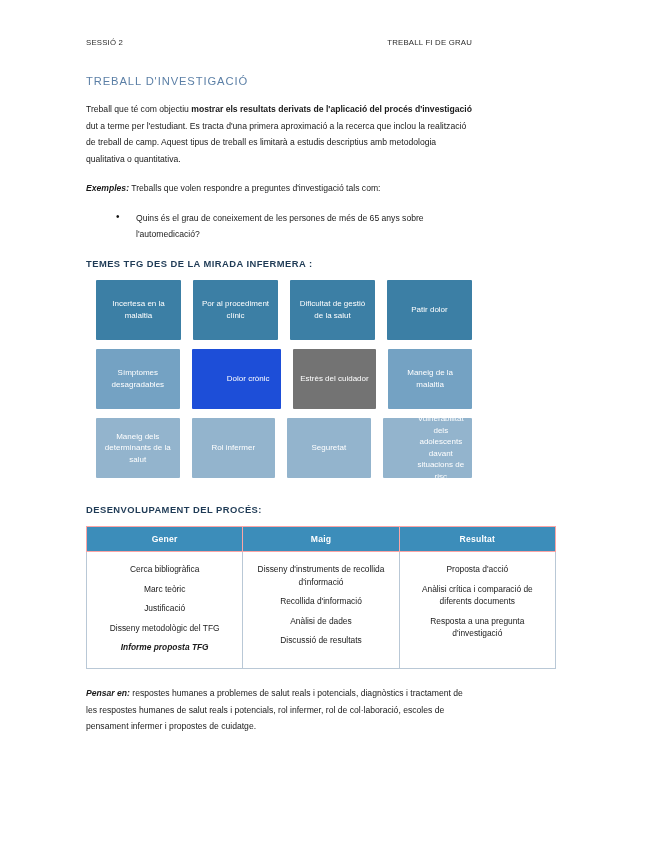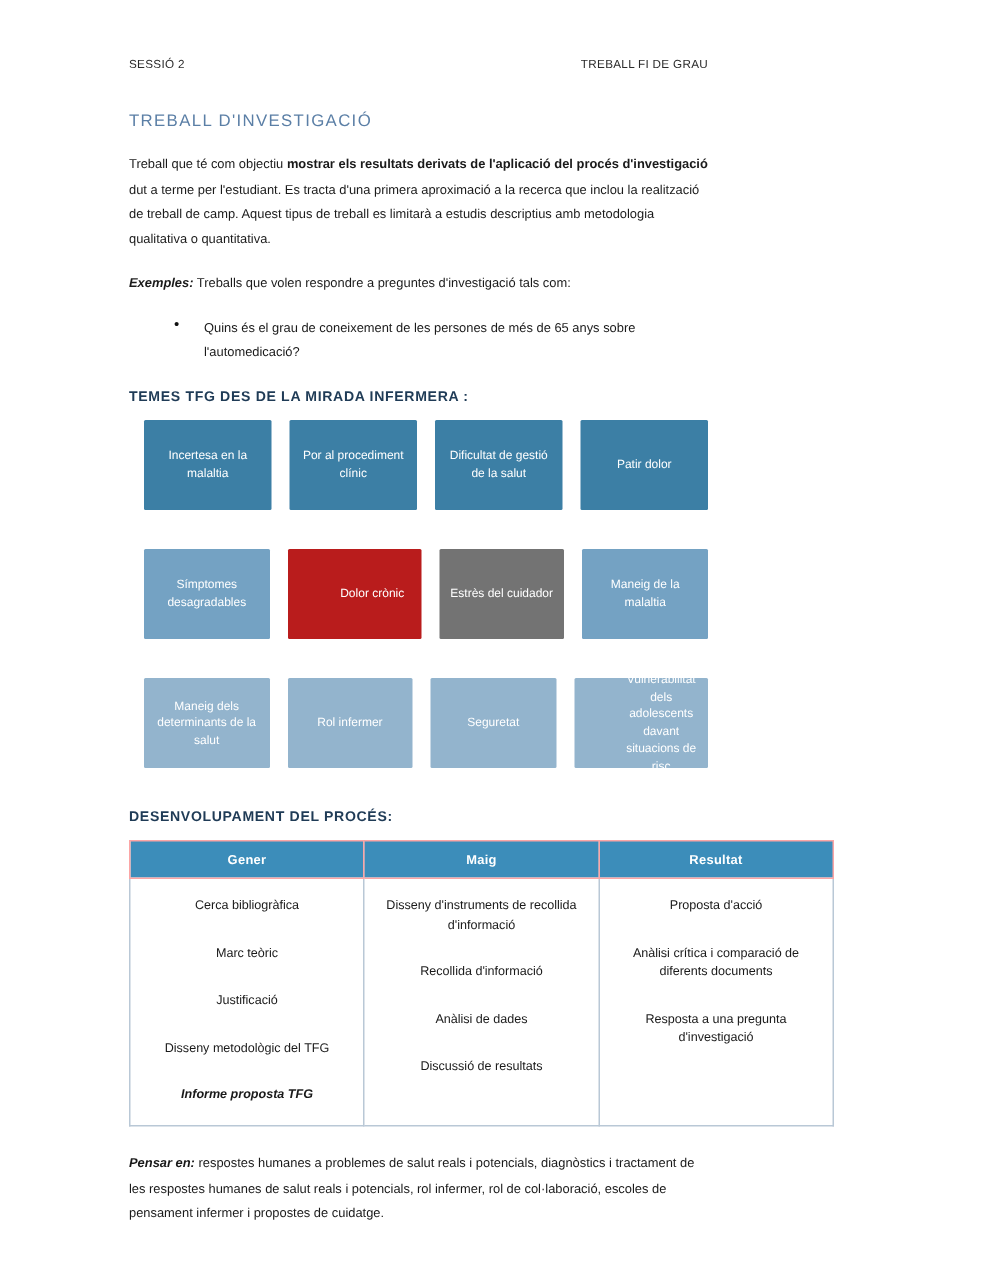--- a/index.html
+++ b/index.html
@@ -77,21 +77,21 @@
     left: 0;
     top: -1px;
     font-size: 10px;
     color: #111;
   }
 
   
   .topic-grid {
     display: flex;
     flex-direction: column;
-    gap: 26px;
+    gap: 9px;
     margin: 4px 0 26px 0;
     padding-left: 10px;
   }
   .topic-row {
     display: flex;
     gap: 12px;
   }
   .topic-box {
     width: 104px;
     height: 60px;
@@ -125,21 +125,21 @@
     text-align: center;
   }
   .proc-table td {
     border: 1px solid #b9c8d6;
     vertical-align: top;
     padding: 11px 8px 14px 8px;
   }
   .cell-lines {
     display: flex;
     flex-direction: column;
-    gap: 19px;
+    gap: 7px;
   }
   .cell-lines span {
     display: block;
     font-size: 8.4px;
     line-height: 12.6px;
     text-align: center;
     color: #1a1a1a;
   }
   .cell-lines span.emph {
     font-weight: bold;
@@ -173,21 +173,21 @@
     <div class="topic-row">
       <div class="topic-box" style="background: rgb(60, 127, 165);">Incertesa en la malaltia</div>
       <div class="topic-box" style="background: rgb(60, 127, 165);">Por al procediment clínic</div>
       <div class="topic-box" style="background: rgb(60, 127, 165);">Dificultat de gestió de la salut</div>
       <div class="topic-box" style="background: rgb(60, 127, 165);">Patir dolor</div>
     </div>
 
 
     <div class="topic-row">
       <div class="topic-box" style="background: rgb(116, 162, 195);">Símptomes desagradables</div>
-      <div class="topic-box" style="background: #b91c1c; padding-left: 29px;">Dolor crònic</div>
+      <div class="topic-box" style="background: #1d4ed8; padding-left: 29px;">Dolor crònic</div>
       <div class="topic-box" style="background: #737373;">Estrès del cuidador</div>
       <div class="topic-box" style="background: rgb(116, 162, 195);">Maneig de la malaltia</div>
     </div>
 
     <div class="topic-row">
       <div class="topic-box" style="background: rgb(147, 180, 205);">Maneig dels determinants de la salut</div>
       <div class="topic-box" style="background: rgb(147, 180, 205);">Rol infermer</div>
       <div class="topic-box" style="background: rgb(147, 180, 205);">Seguretat</div>
       <div class="topic-box" style="background: rgb(147, 180, 205); padding-left: 32px;">Vulnerabilitat dels adolescents davant situacions de risc</div>
     </div>

